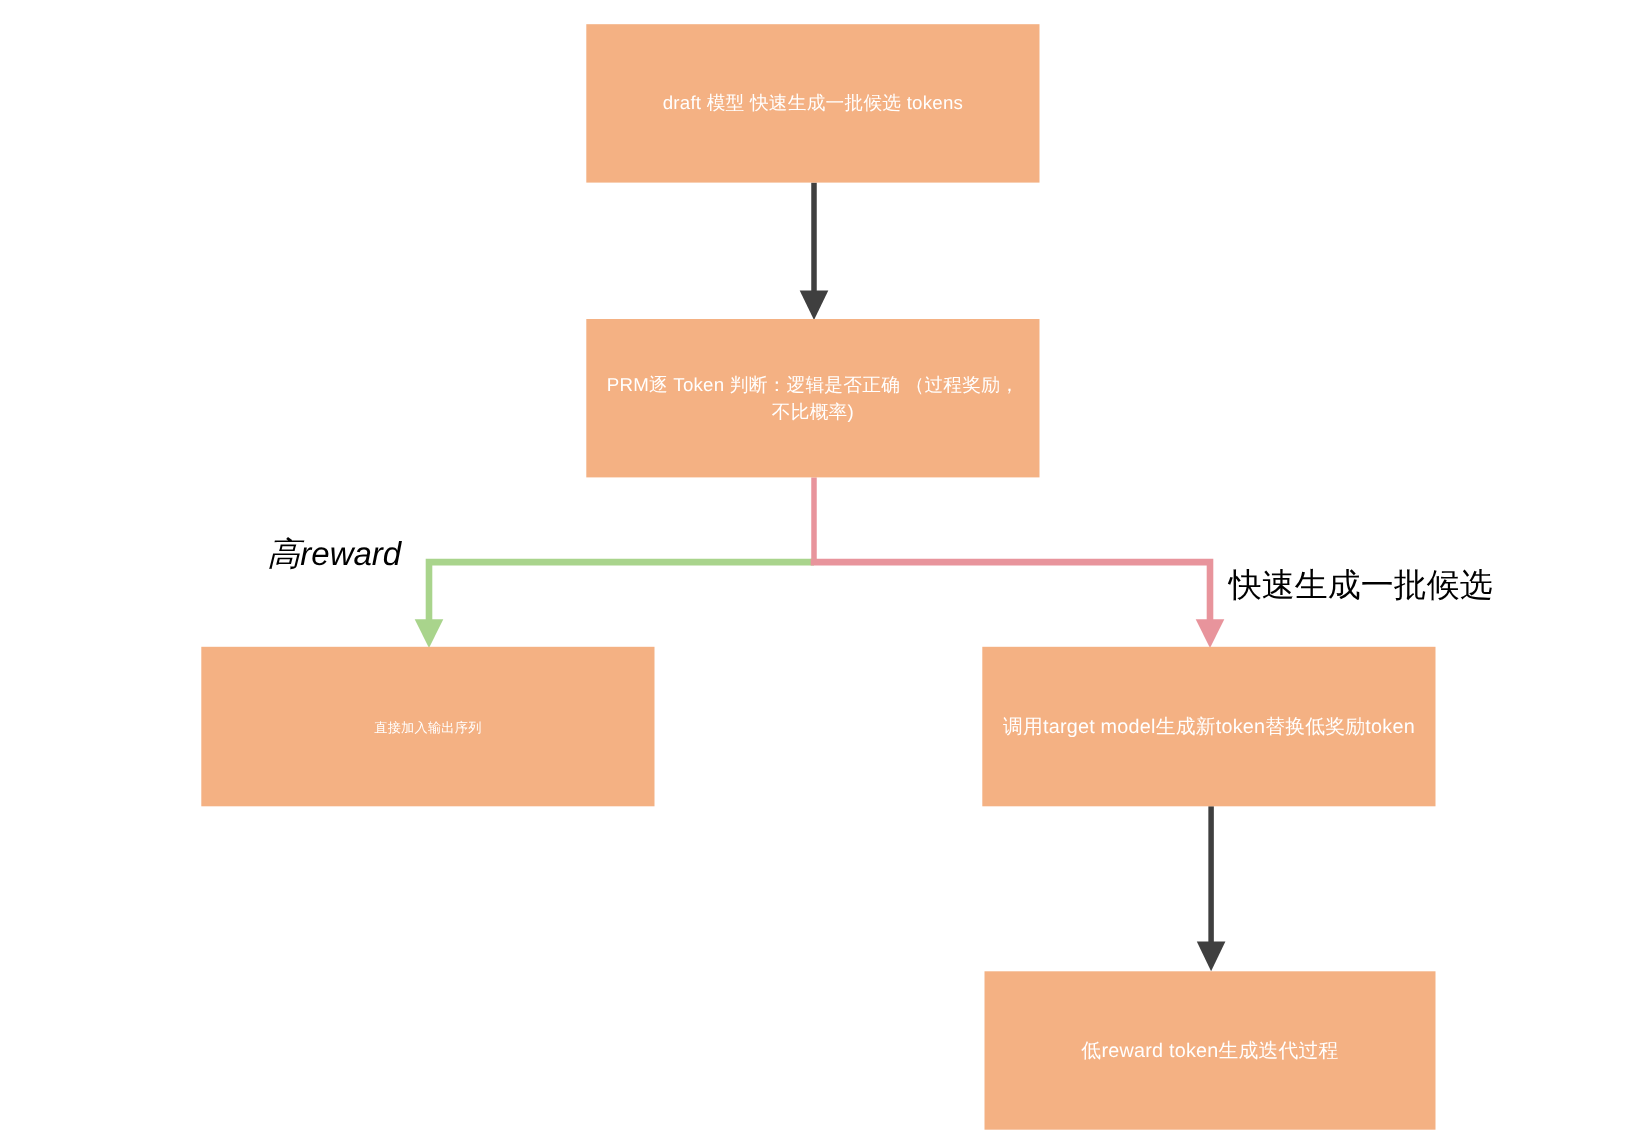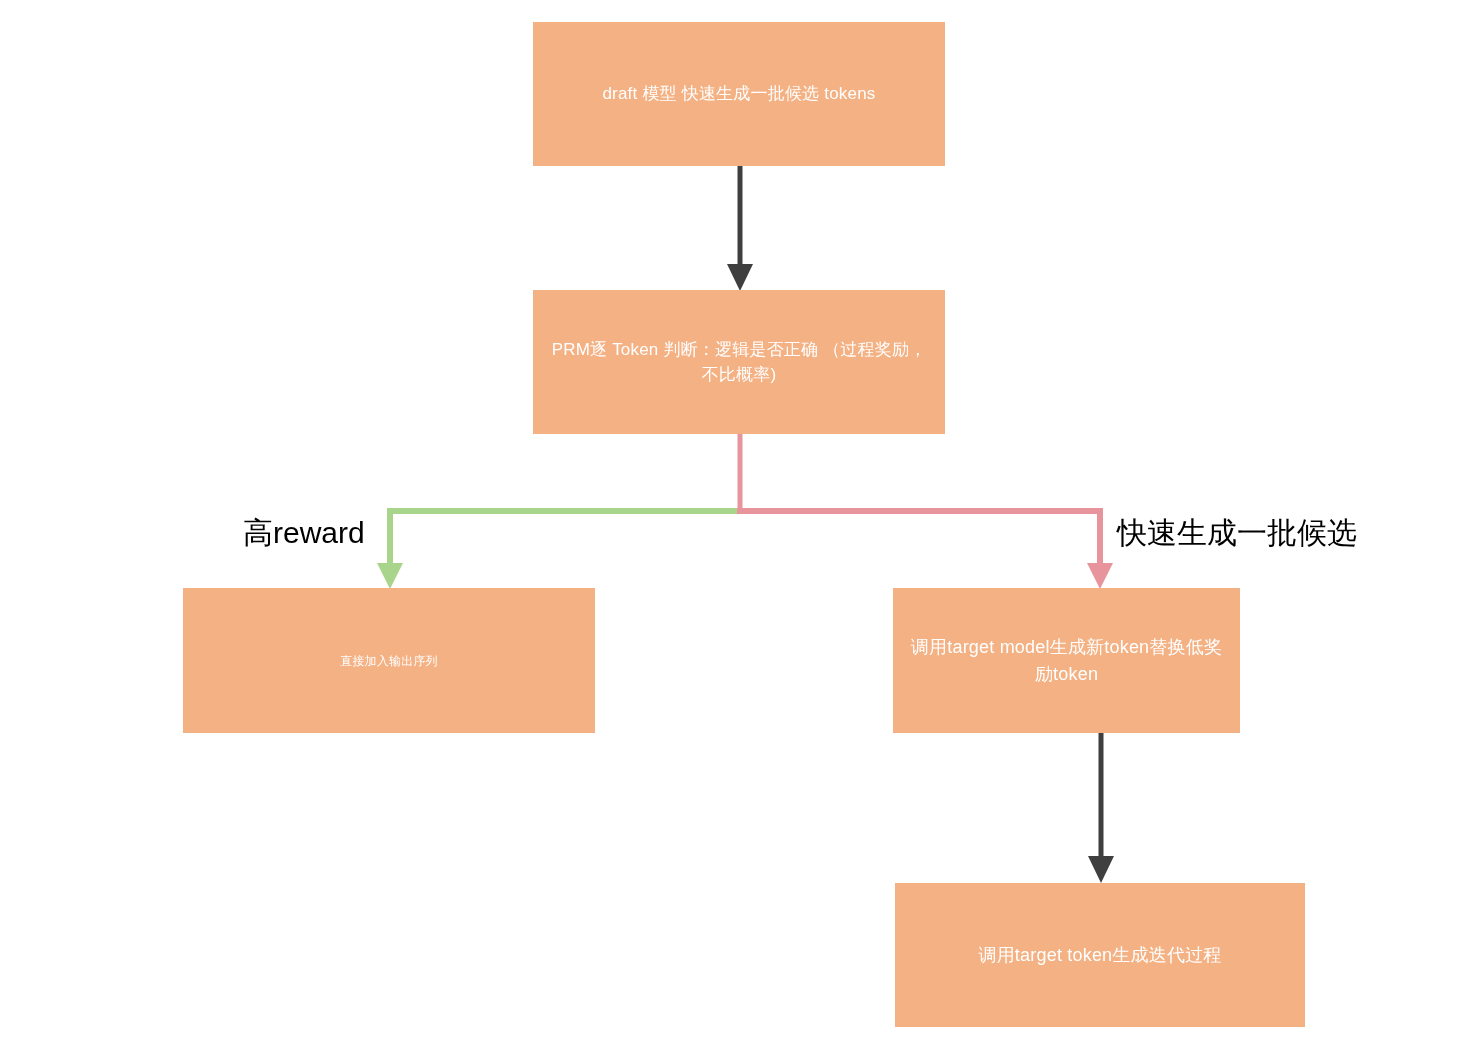--- a/index.html
+++ b/index.html
@@ -91,25 +91,25 @@
   </div>
 
   <div class="node" style="left:533px; top:290px; width:412px; height:144px; font-size:17px;">
     <span class="node-label">PRM逐 Token 判断：逻辑是否正确 （过程奖励，不比概率)</span>
   </div>
 
   <div class="node" style="left:183px; top:588px; width:412px; height:145px; font-size:12px;">
     <span class="node-label">直接加入输出序列</span>
   </div>
 
-  <div class="node" style="left:893px; top:588px; width:347px; height:145px; font-size:18px;justify-content:center;">
+  <div class="node" style="left:893px; top:588px; width:412px; height:145px; font-size:18px;justify-content:center;">
     <span class="node-label">调用target model生成新token替换低奖励token</span>
   </div>
 
   <div class="node" style="left:895px; top:883px; width:410px; height:144px; font-size:18px;">
-    <span class="node-label">调用target token生成迭代过程</span>
+    <span class="node-label">低reward token生成迭代过程</span>
   </div>
 
-  <div class="edge-label" style="left:243px; top:518px;">高reward</div>
+  <div class="edge-label" style="left:243px; top:490px;font-style:italic;">高reward</div>
 
   <div class="edge-label" style="left:1117px; top:518px;">快速生成一批候选</div>
 
 </div>
 
 </body></html>

